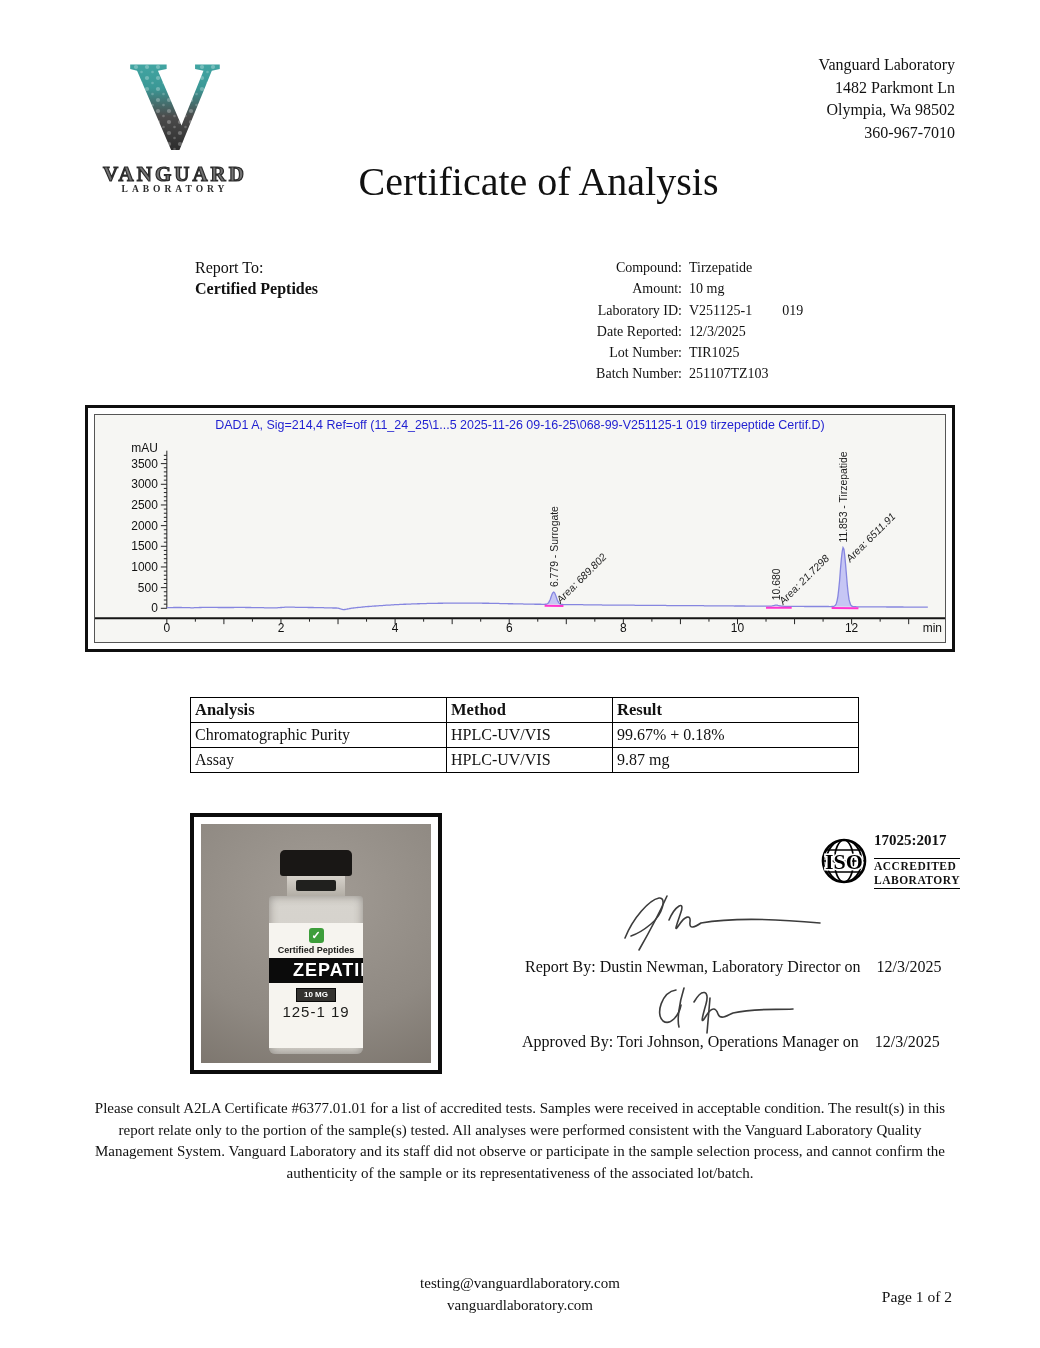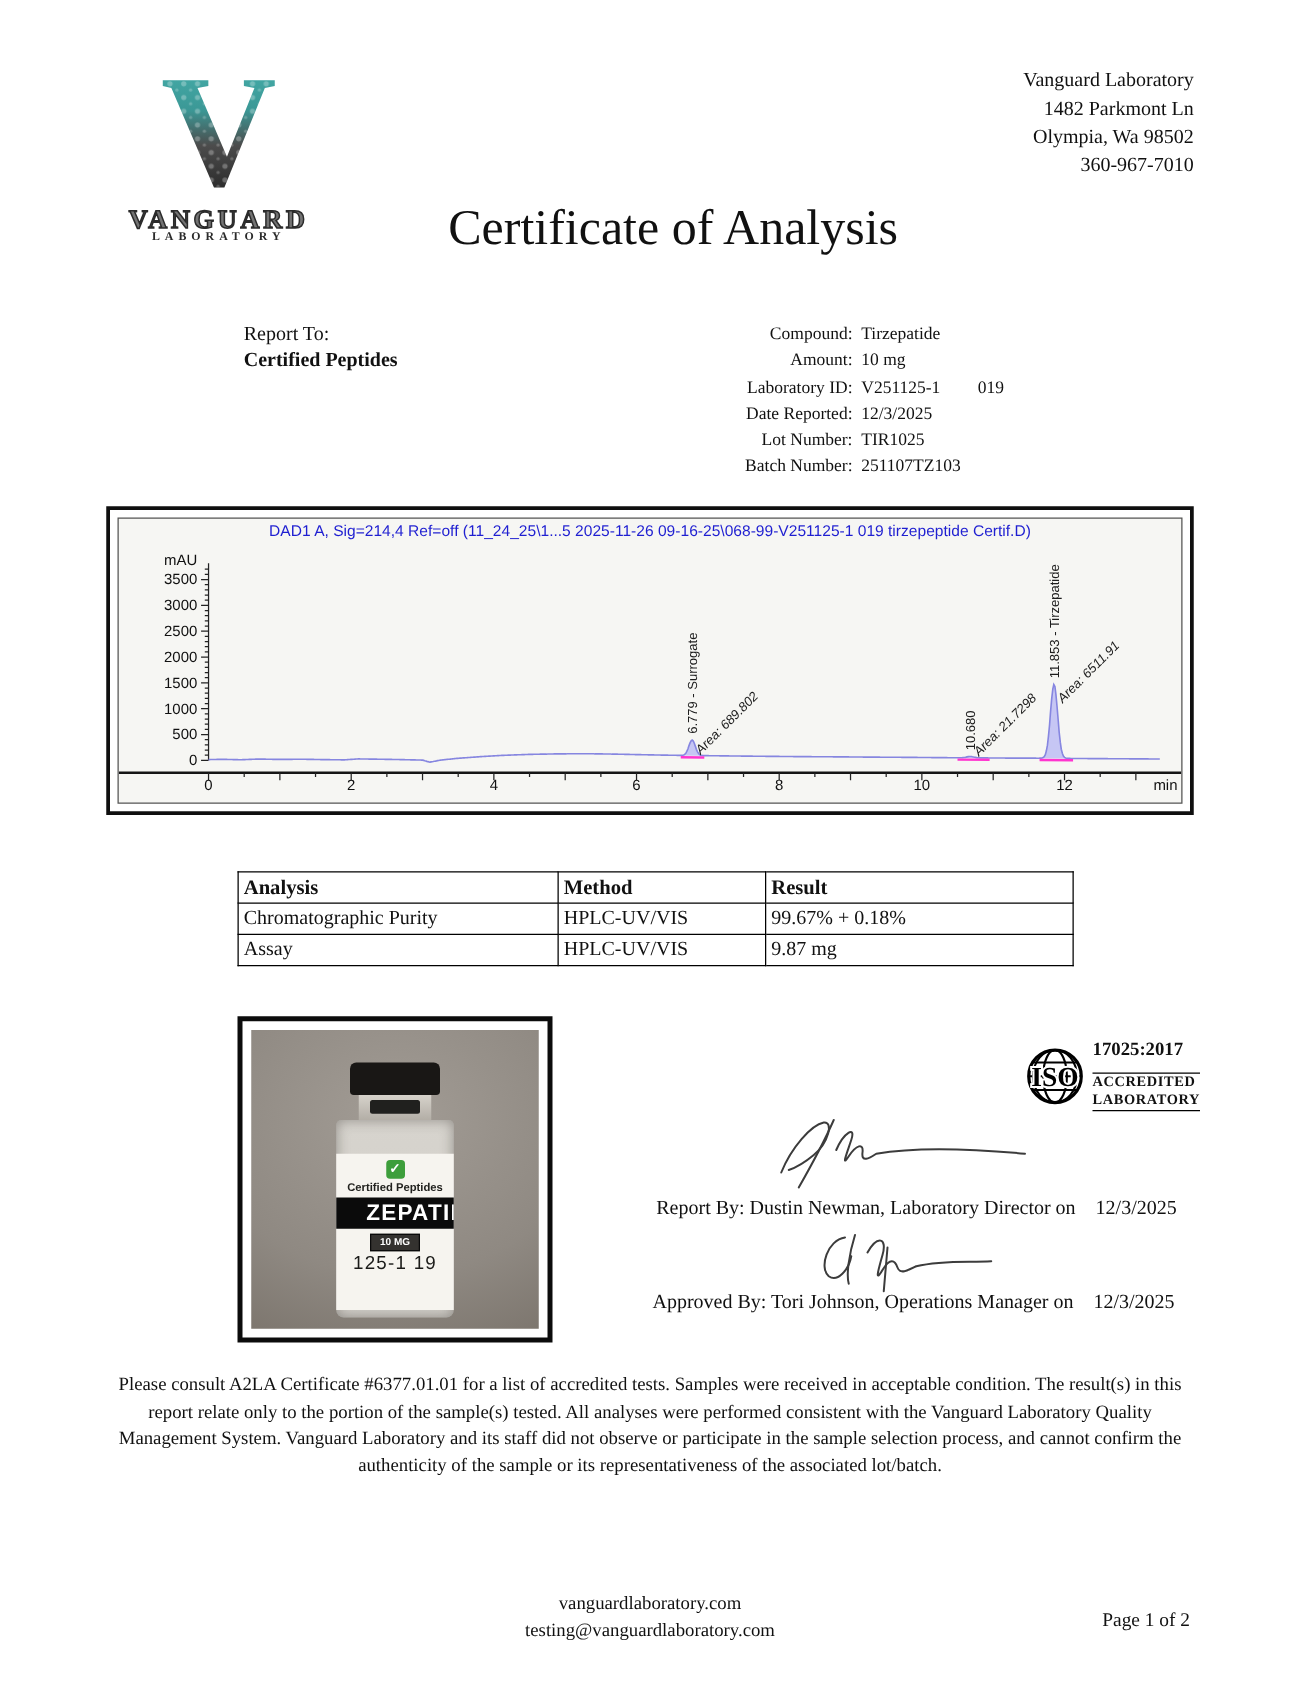--- a/index.html
+++ b/index.html
@@ -330,18 +330,18 @@
     <path d="M46,22 C54,8 62,10 58,24 C54,38 52,46 58,36 C64,26 68,28 70,34 C72,40 79,36 85,33 C106,28 126,30 145,29"></path>
     <path d="M62,18 L59,53"></path>
   </svg>
   <div class="abs signline" style="left:522px;top:1033px;">
     <span>Approved By: Tori Johnson, Operations Manager on</span><span class="dt">12/3/2025</span>
   </div>
 
   <div class="abs disclaimer">Please consult A2LA Certificate #6377.01.01 for a list of accredited tests. Samples were received in acceptable condition. The result(s) in this report relate only to the portion of the sample(s) tested. All analyses were performed consistent with the Vanguard Laboratory Quality Management System. Vanguard Laboratory and its staff did not observe or participate in the sample selection process, and cannot confirm the authenticity of the sample or its representativeness of the associated lot/batch.</div>
 
   <div class="abs footer">
+    <div>testing@vanguardlaboratory.com</div>
     <div>vanguardlaboratory.com</div>
-    <div>testing@vanguardlaboratory.com</div>
   </div>
   <div class="abs pageno">Page 1 of 2</div>
 
 </div>
 
 </body></html>

